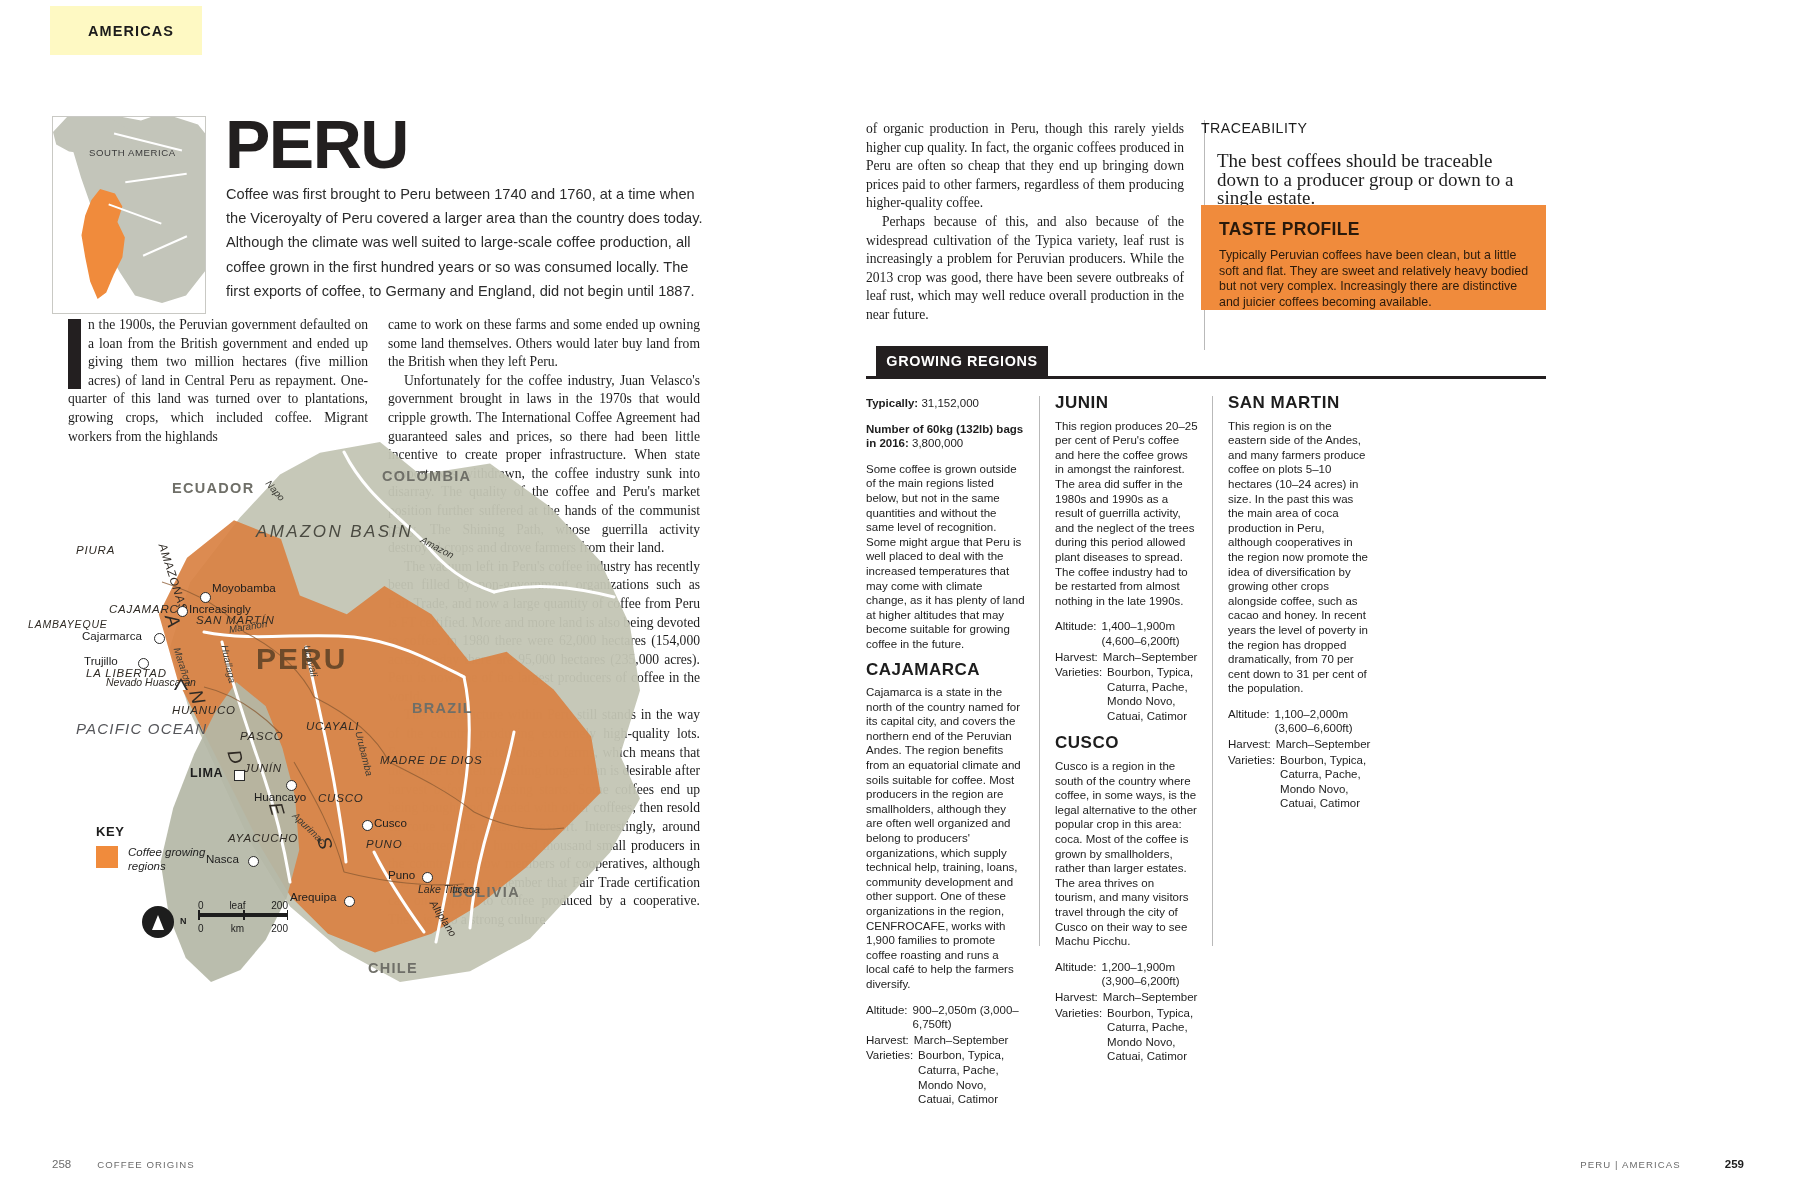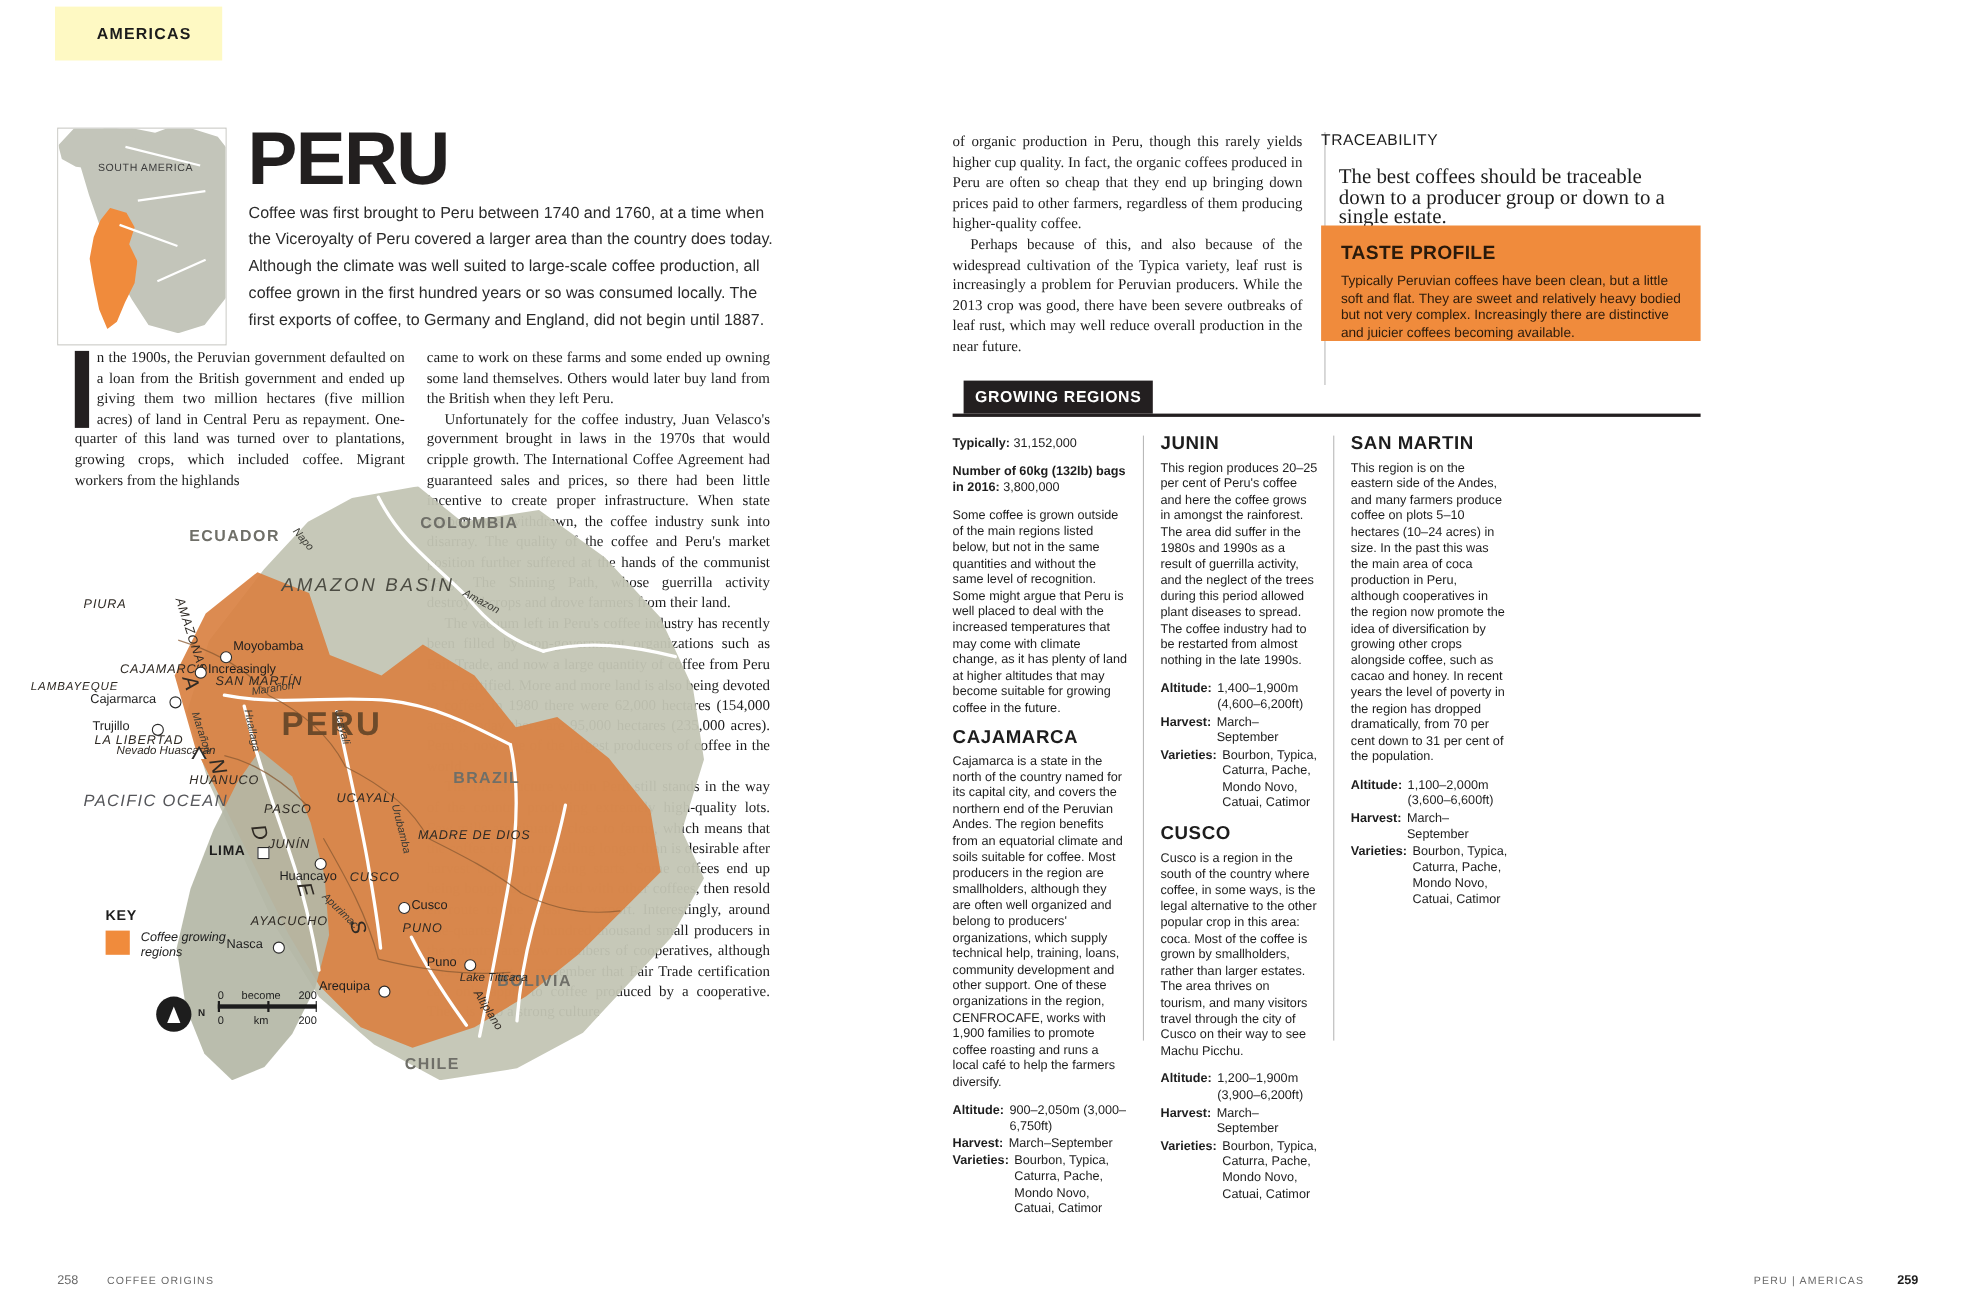--- a/index.html
+++ b/index.html
@@ -221,33 +221,33 @@
     content:"";position:absolute;left:0;top:0;width:1px;height:550px;background:#b9b9b9;
   }
   .regcol h4{
     margin:0 0 8px 0;font-size:17px;font-weight:bold;letter-spacing:.5px;color:#1d1d1d;
   }
   .regcol p{margin:0 0 11px 0;}
   .stat{margin:0;font-size:11.5px;line-height:14.6px;}
   .stat b{font-weight:bold;}
   .facts{margin-top:4px;}
   .factrow{display:flex;font-size:11.5px;line-height:14.6px;margin-bottom:1px;}
-  .factrow .fk{font-weight:bold;flex:0 0 auto;padding-right:5px;}
+  .factrow .fk{font-weight:normal;flex:0 0 auto;padding-right:5px;}
   .factrow .fv{flex:1 1 auto;}
   .spacer{height:12px;}
 
   
   .foot-left{
     position:absolute;left:52px;bottom:26px;display:flex;align-items:baseline;gap:26px;
     font-family:"Liberation Sans",sans-serif;
   }
   .foot-left .pg{font-size:11.5px;color:#6b6b6b;}
   .foot-left .sec{font-size:9.6px;letter-spacing:1.1px;color:#6b6b6b;}
   .foot-right{
-    position:absolute;right:52px;bottom:26px;display:flex;align-items:center;gap:30px;
+    position:absolute;right:52px;bottom:26px;display:flex;align-items:center;gap:44px;
     font-family:"Liberation Sans",sans-serif;
   }
   .foot-right .sec{font-size:9.6px;letter-spacing:1.1px;color:#6b6b6b;}
   .foot-right .pg{font-size:11.5px;font-weight:bold;color:#1d1d1d;}
 </style>
 </head>
 <body>
 
 <div class="spread">
 
@@ -400,21 +400,21 @@
 
     <div class="compass">
       <div class="needle"></div>
       <div class="n">N</div>
     </div>
 
     <div class="scalewrap">
       <div class="scalerow">
         <div class="sl">
           <span>0</span>
-          <span>become</span>
+          <span>leaf</span>
           <span>200</span>
         </div>
       </div>
       <div class="scalebar">
           <div class="scalemid"></div>
         </div>
       <div class="scalerow">
         <div class="sl">
           <span>0</span>
           <span>km</span>

